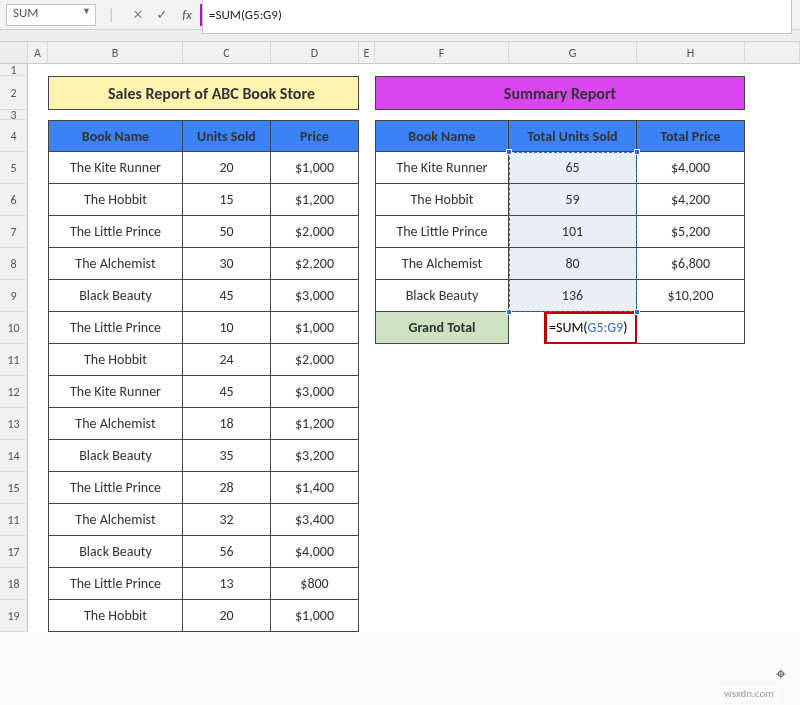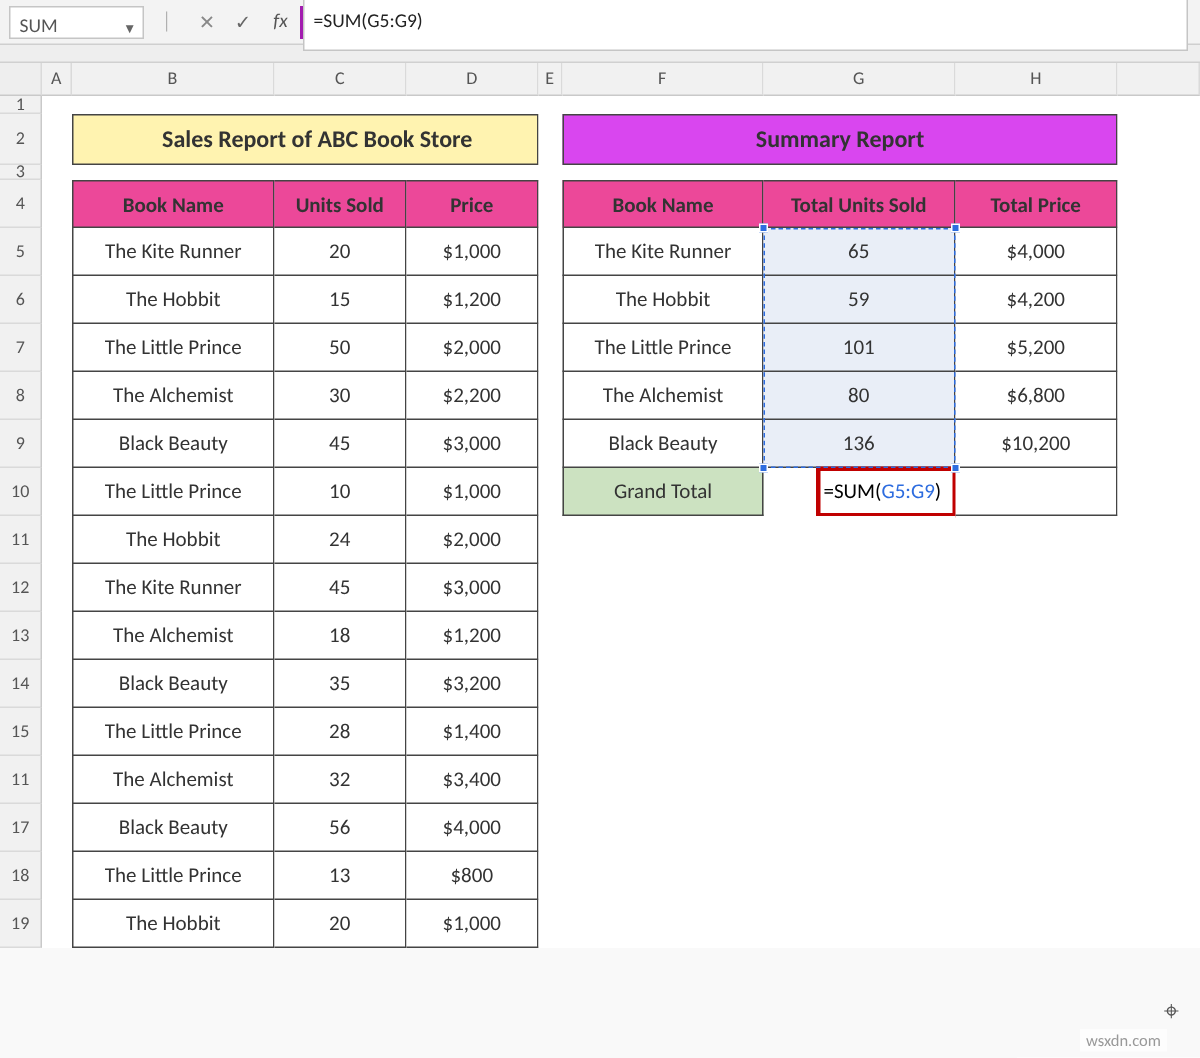--- a/index.html
+++ b/index.html
@@ -22,21 +22,21 @@
     background: #f3f3f3;
     border-bottom: 1px solid #cfcfcf;
     font-size: 13px;
   }
   .name-box {
     width: 90px;
     height: 22px;
     background: #fff;
     border: 1px solid #c5c5c5;
     display: flex;
-    align-items: flex-end;
+    align-items: flex-start;
     justify-content: space-between;
     padding: 0 4px 0 6px;
     margin-left: 6px;
   }
   .name-box span.txt { color:#555; }
   .name-box .dd { font-size:9px; color:#666; }
   .fb-divider {
     width: 30px;
     display: flex;
     justify-content: center;
@@ -134,27 +134,27 @@
     background: #fff3b0;
     font-weight: 700;
     font-size: 16px;
   }
   .title2 {
     background: #d946ef;
     font-weight: 700;
     font-size: 16px;
   }
   .hdr {
-    background: #ec4899;
+    background: #3b82f6;
     font-weight: 700;
     text-align: right;
   }
   .gt {
     background: #cce2c1;
-    font-weight: 400;
+    font-weight: 700;
   }
   .sel-range {
     background: #e9eef7;
   }
   .edit-cell {
     background:#fff;
     outline:3px solid #c00000;
     outline-offset:-2px;
     font-family: Calibri, Arial, sans-serif;
     justify-content:flex-start;

